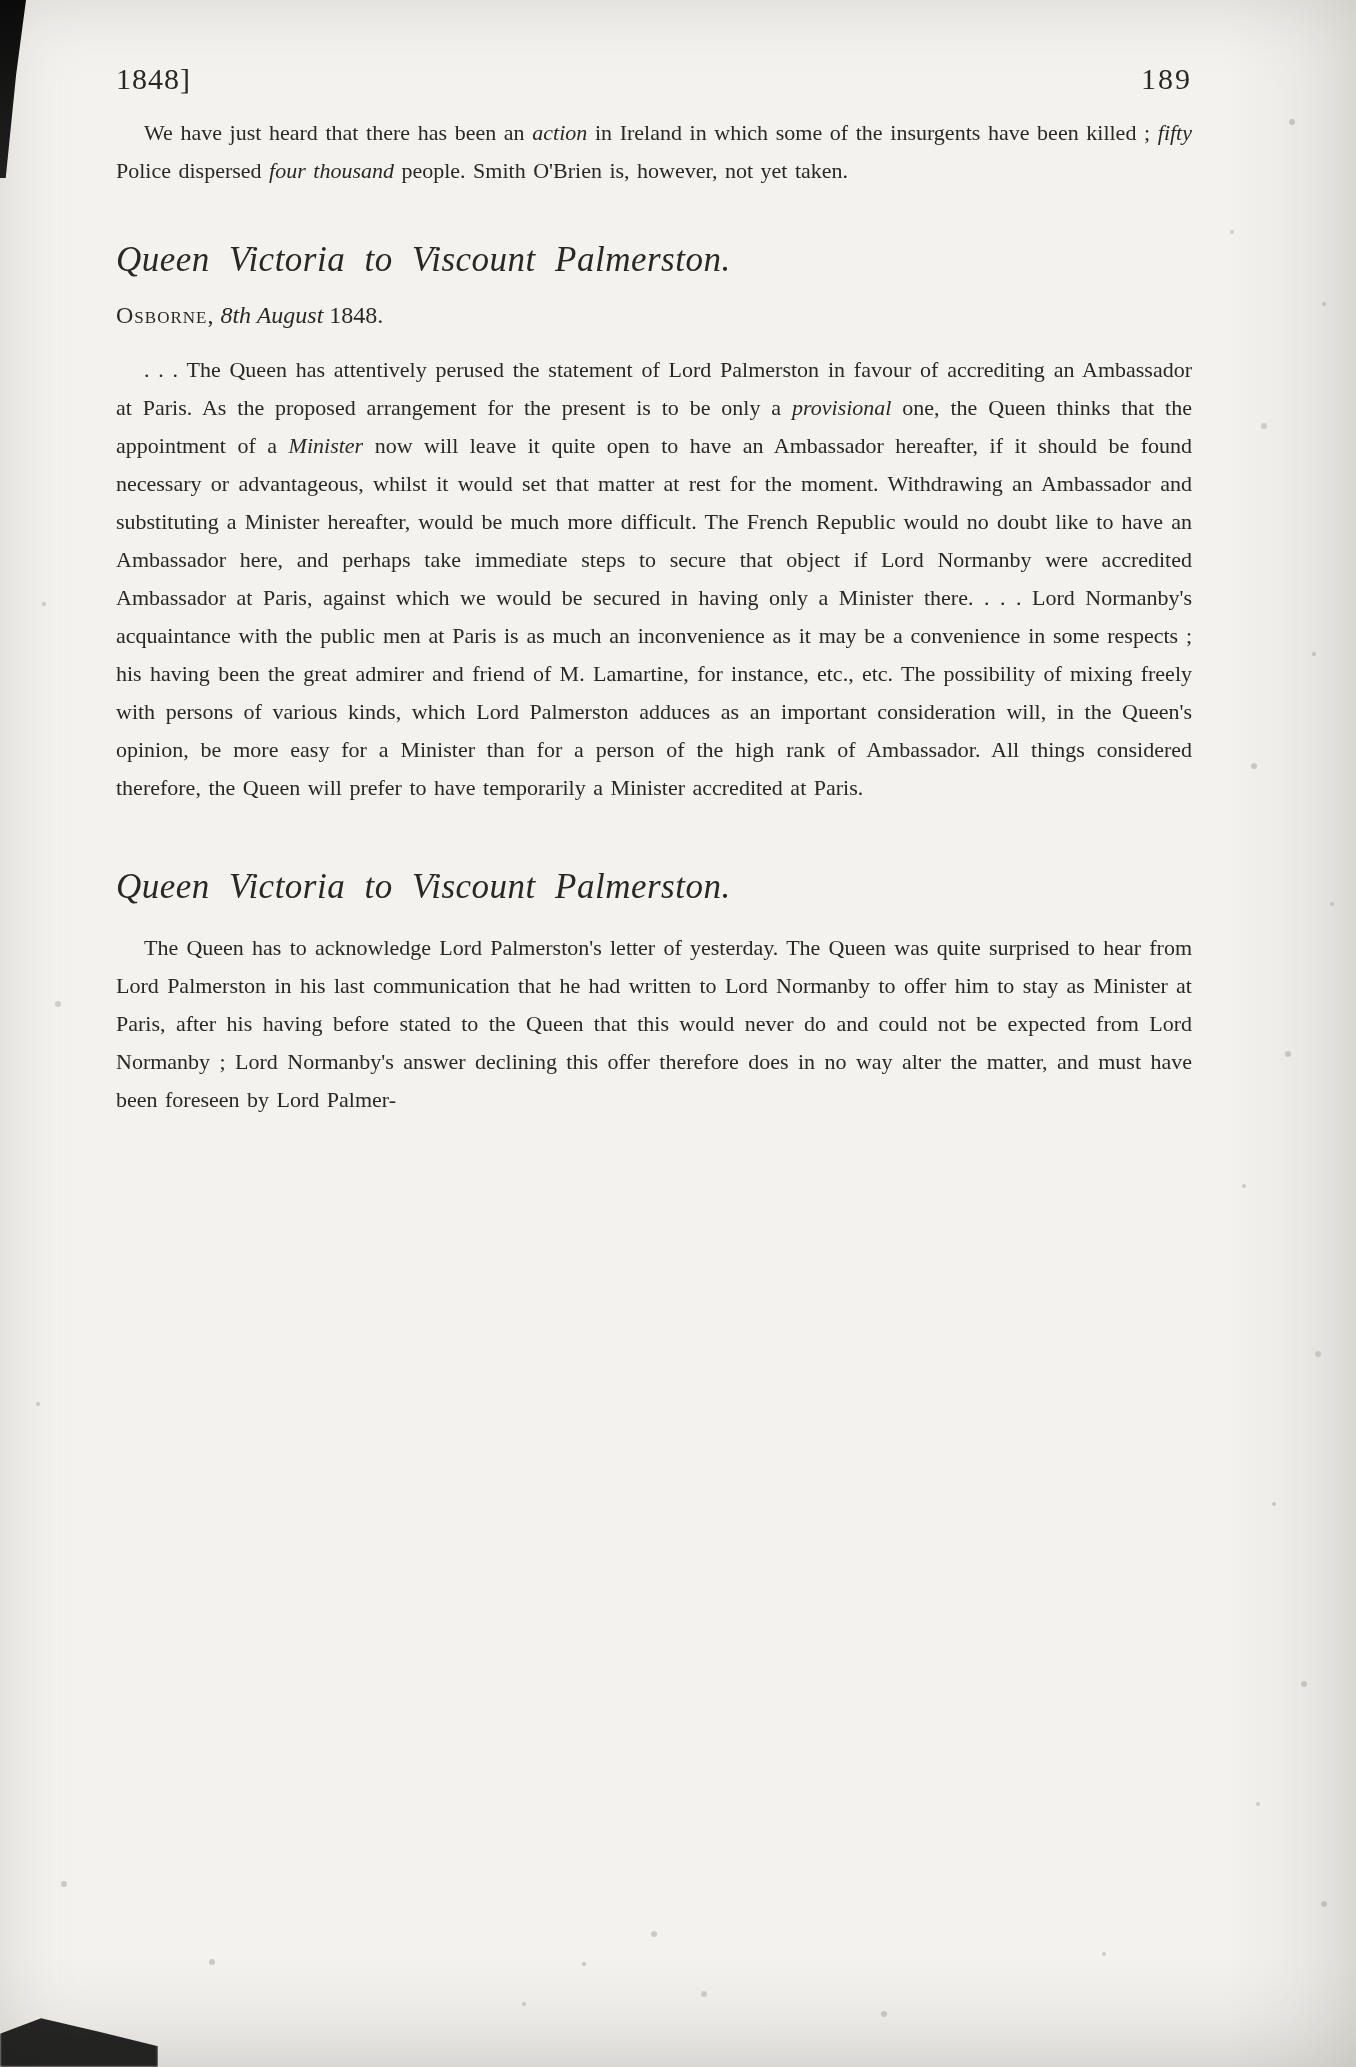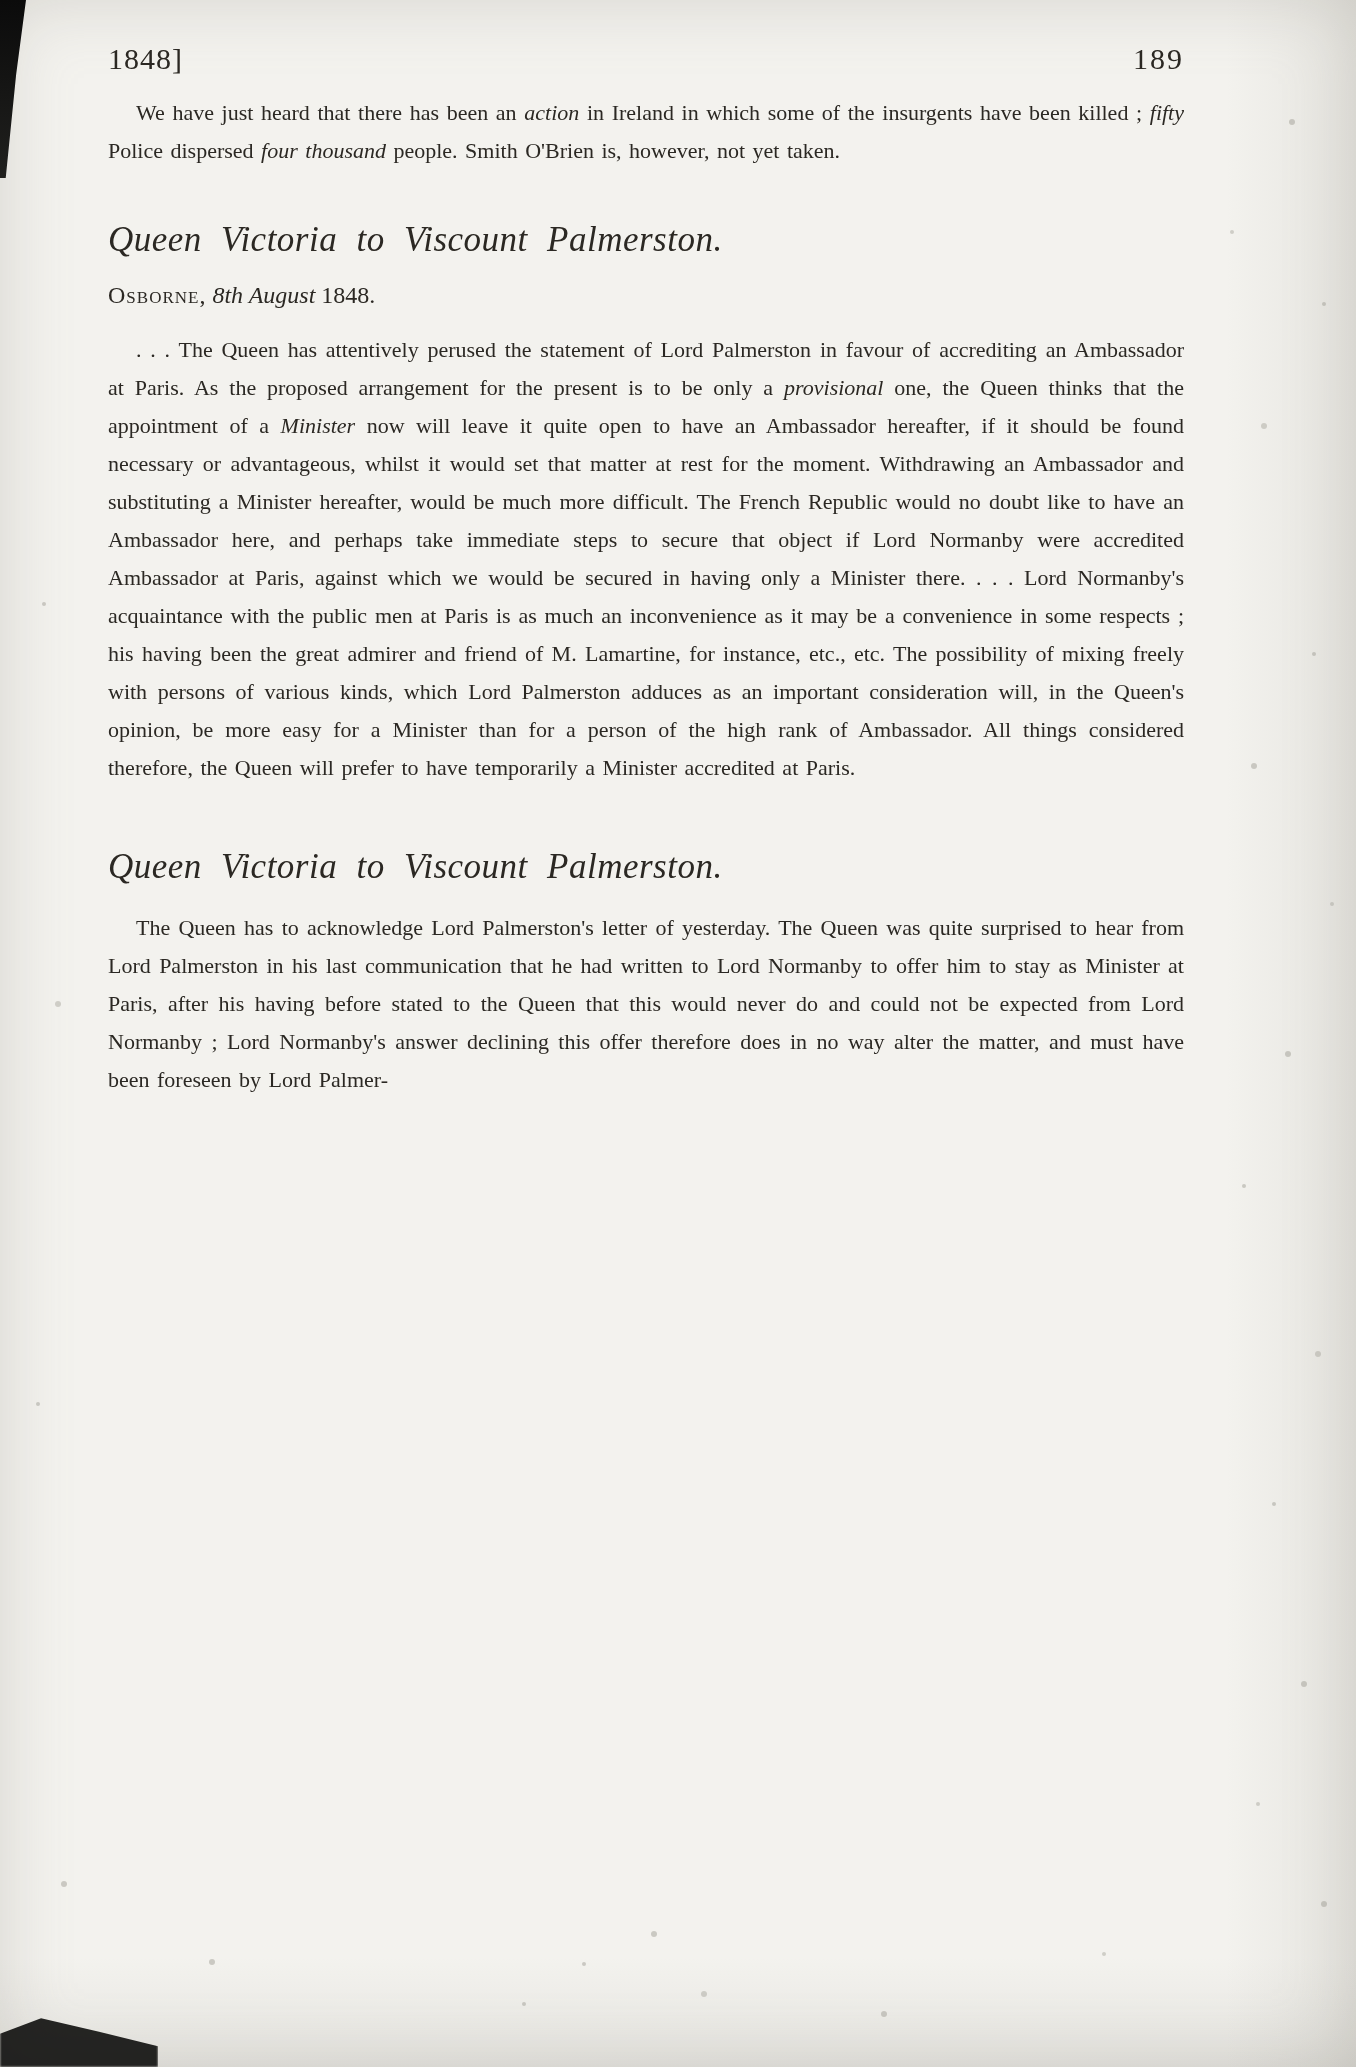--- a/index.html
+++ b/index.html
@@ -16,29 +16,29 @@
     box-shadow: inset 0 0 70px rgba(145,142,132,.30);
     color:#2b2823;
   }
   .edge-tint {
     position:absolute; inset:0; pointer-events:none;
     background:
       linear-gradient(to left, rgba(160,158,148,.16), transparent 130px),
       linear-gradient(to top, rgba(150,148,140,.14), transparent 110px);
   }
   .content {
-    position:absolute; left:108px; top:42px; width:1076px;
+    position:absolute; left:116px; top:42px; width:1076px;
   }
   .running-header {
     display:flex; justify-content:space-between; align-items:baseline;
     margin-bottom:18px;
   }
   .hdr-year { font-size:30px; letter-spacing:1px; }
   .hdr-title { font-size:32px; letter-spacing:3px; word-spacing:26px; }
-  .hdr-page { font-size:30px; letter-spacing:2px; }
+  .hdr-page { font-size:30px; letter-spacing:2px;margin-top:20px; }
   .body-para {
     font-size:22px; line-height:38px;
     text-align:justify; word-spacing:2px;
   }
   .indent { text-indent:28px; }
   .letter-heading {
     margin-top:50px; margin-bottom:22px;
     font-size:35px; font-weight:normal; font-style:italic;
     text-align:left; word-spacing:10px; letter-spacing:.5px;
   }

